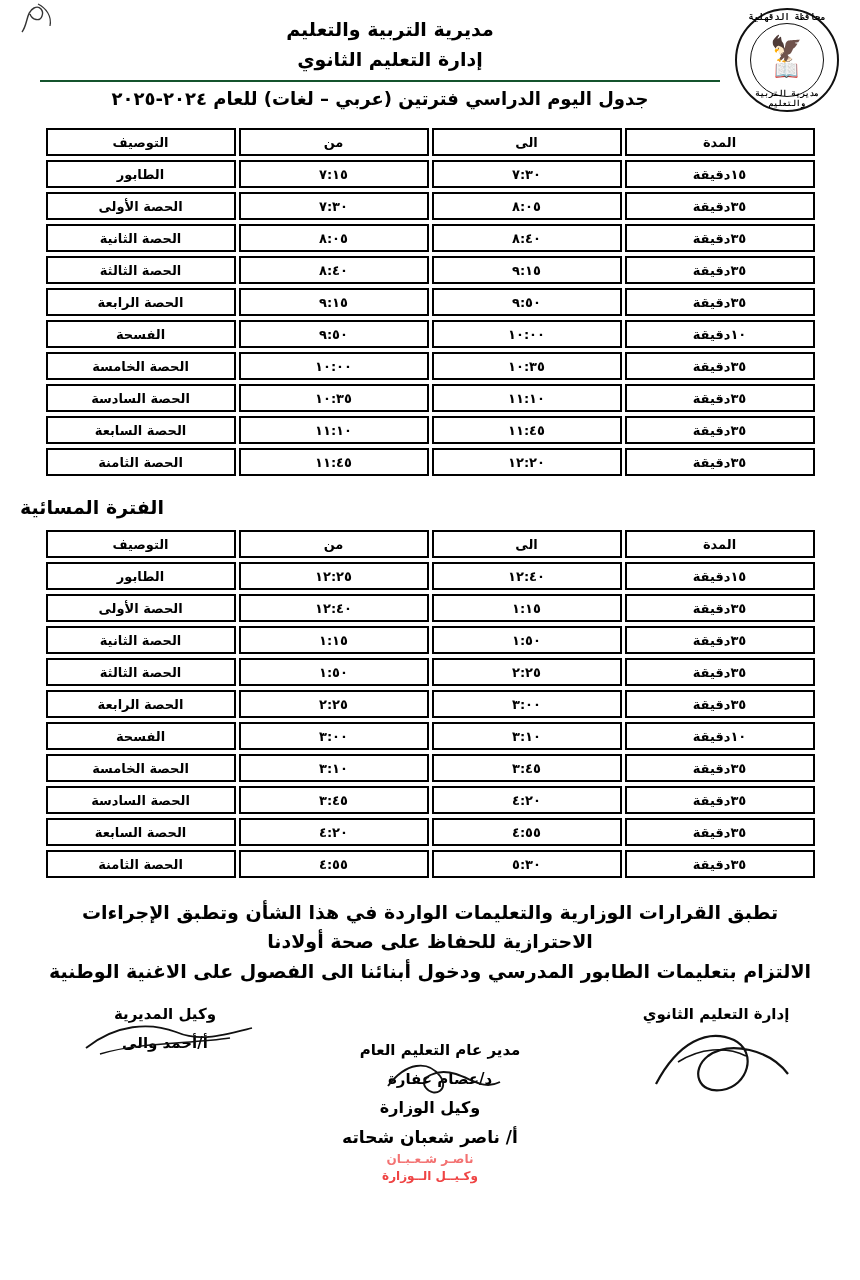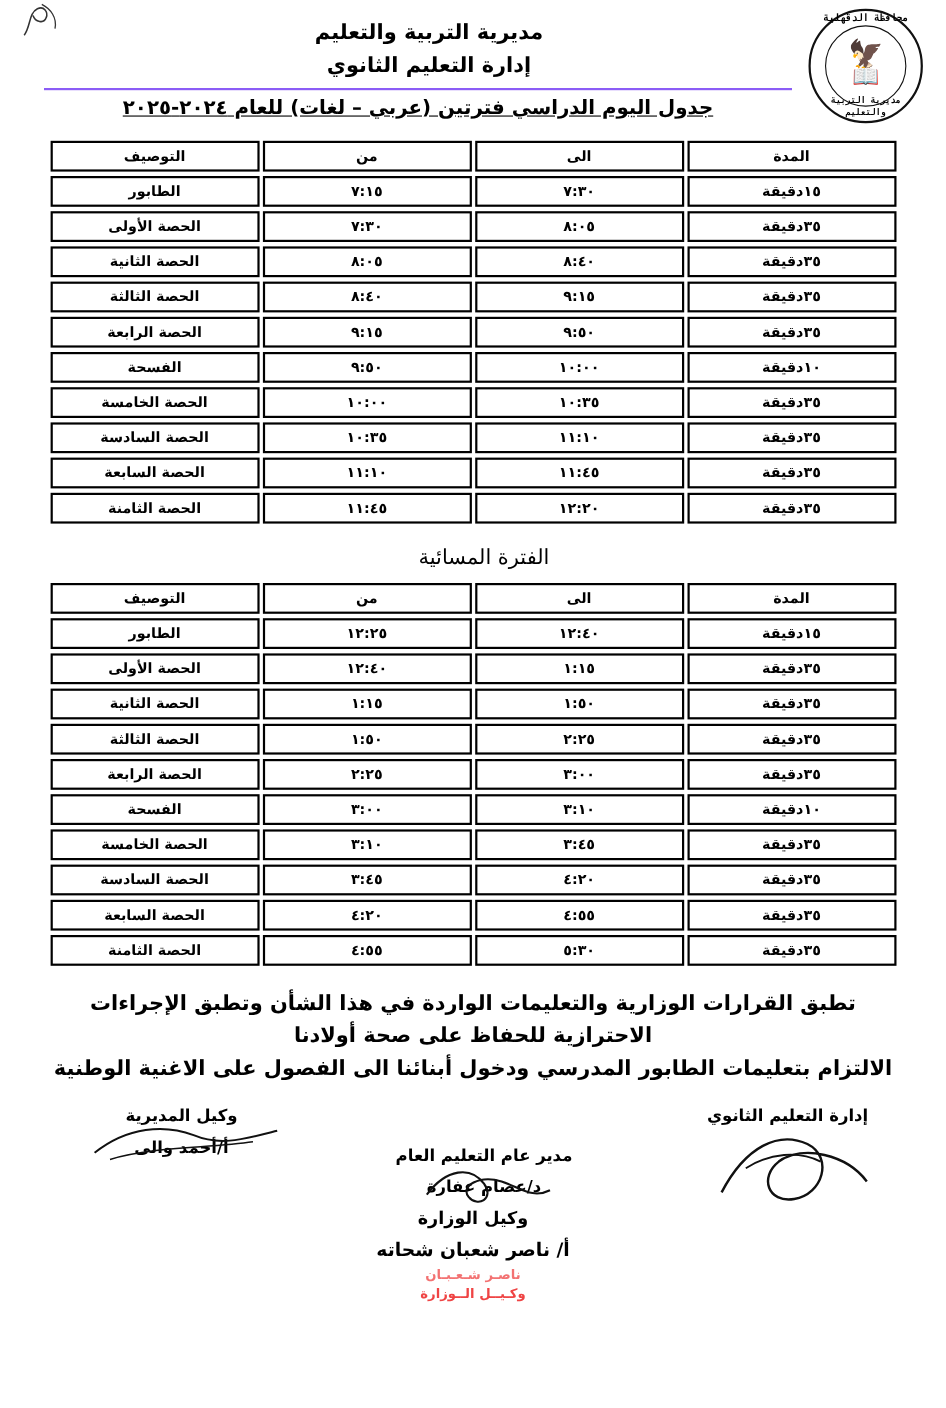--- a/index.html
+++ b/index.html
@@ -91,24 +91,23 @@
     text-align: center;
     padding-left: 20px;
     margin-bottom: 8px;
     letter-spacing: 0px;
   }
   .hline2 { margin-bottom: 10px; }
   .hline3 {
     font-size: 18px;
     font-weight: bold;
     text-align: center;
-    border-top: 2px solid #8b5cf6;
+    border-top: 2px solid #14532d;
     padding-top: 6px;
     margin: 0 0 0 0;
-    text-decoration: underline;
   }
   .corner-scribble {
     position: absolute;
     top: 2px;
     left: 18px;
     width: 38px;
     height: 34px;
     opacity: 0.85;
   }
 
@@ -128,23 +127,23 @@
     font-weight: bold;
     padding: 2px 4px;
     box-sizing: border-box;
   }
   col.c-mudda  { width: 190px; }
   col.c-ela    { width: 190px; }
   col.c-min    { width: 190px; }
   col.c-tosif  { width: 190px; }
 
   .sec-title {
-    text-align: center;
+    text-align: left;
     font-size: 19px;
-    font-weight: normal;
+    font-weight: bold;
     margin: 16px 0 8px 0;
     padding-left: 20px;
   }
 
   
   .notes {
     margin: 16px auto 0 auto;
     width: 790px;
     text-align: center;
   }

